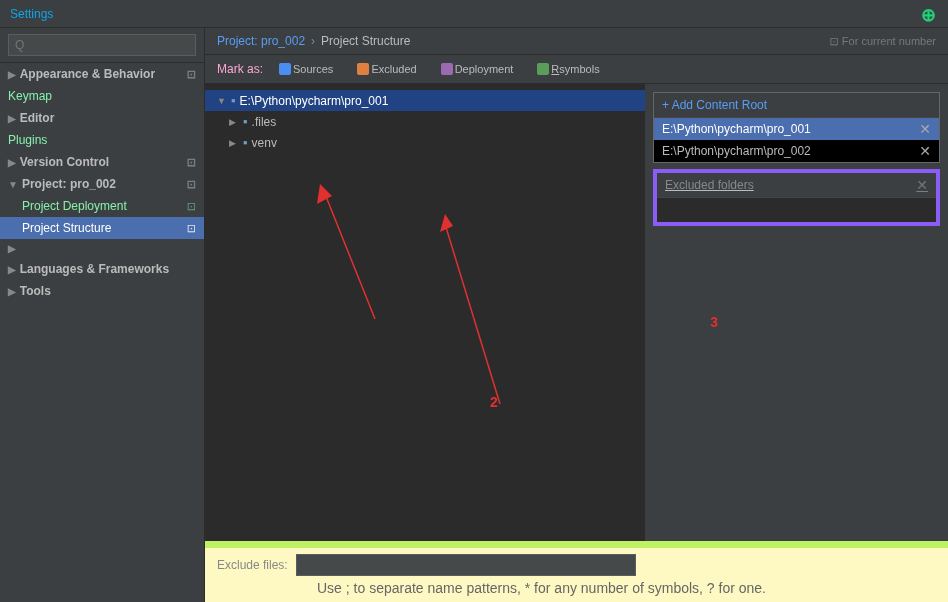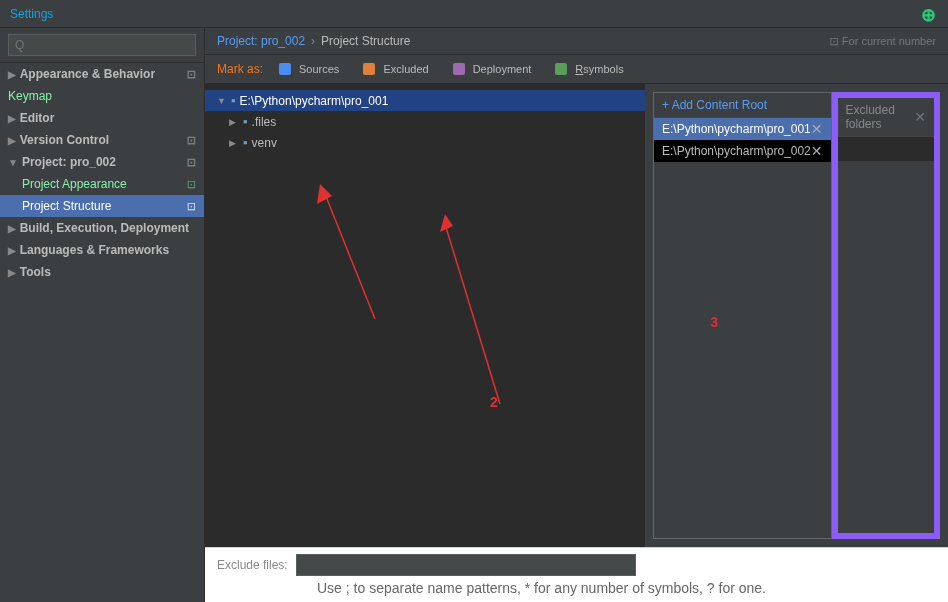--- a/index.html
+++ b/index.html
@@ -131,27 +131,27 @@
     .mark-as-bar {
       padding: 6px 12px;
       display: flex;
       align-items: center;
       gap: 8px;
       border-bottom: 1px solid #2b2b2b;
       flex-shrink: 0;
       background: #3c3f41;
     }
     .mark-as-label {
-      color: #f97316;
+      color: #f9a8d4;
       font-size: 12px;
     }
     .mark-btn {
       display: flex;
       align-items: center;
-      gap: 8px;
+      gap: 2px;
       padding: 2px 8px;
       border: none;
       border-radius: 2px;
       font-size: 11px;
       cursor: pointer;
       background: transparent;
       color: #bbbbbb;
     }
     .mark-btn .color-dot {
       width: 12px;
@@ -202,21 +202,21 @@
     }
     .folder-icon { color: #6b9fc2; }
     .tree-item.indent1 { padding-left: 24px; }
 
     
     .right-panel {
       flex: 1;
       background: #3c3f41;
       padding: 8px;
       display: flex;
-      flex-direction: row;
+      flex-direction: column;
       overflow: hidden;
     }
     .content-root-header {
       display: flex;
       align-items: center;
       justify-content: space-between;
       padding: 5px 8px;
       background: #3c3f41;
       border-bottom: 1px solid #444;
     }
@@ -246,21 +246,23 @@
     .close-btn {
       background: none;
       border: none;
       color: #aaa;
       cursor: pointer;
       font-size: 14px;
       line-height: 1;
     }
 
     .excluded-section {
-      border: 6px solid #8b5cf6;
+      margin-top: 6px;
+      border: 4px solid #8b5cf6;
+      text-decoration: underline;
     }
     .excluded-header {
       padding: 5px 8px;
       font-size: 12px;
       color: #888;
       background: #3c3f41;
       display: flex;
       align-items: center;
       justify-content: space-between;
       border-bottom: 1px solid #444;
@@ -272,23 +274,23 @@
       color: #888;
       display: flex;
       align-items: center;
       justify-content: space-between;
       min-height: 24px;
     }
 
     
     .bottom-bar {
       padding: 6px 12px;
-      border-top: 1px solid #bef264;
-      flex-shrink: 0;
-      background: #ffffff;
+      border-top: 7px solid #bef264;
+      flex-shrink: 0;
+      background: #fef9c3;
     }
     .exclude-files-row {
       display: flex;
       align-items: center;
       gap: 8px;
       margin-bottom: 4px;
     }
     .exclude-files-label {
       color: #888;
       font-size: 12px;
@@ -341,41 +343,43 @@
       <span>Appearance &amp; Behavior</span>
       <span class="sidebar-item-icon">⊡</span>
     </div>
     <div class="sidebar-item" style="padding-left:8px;">
       <span>Keymap</span>
     </div>
     <div class="sidebar-item group" style="padding-left:8px;">
       <span class="sidebar-arrow">▶</span>
       <span>Editor</span>
     </div>
+    <div class="sidebar-item" style="padding-left:8px;">
+      <span>Plugins</span>
+    </div>
     <div class="sidebar-item group" style="padding-left:8px;">
       <span class="sidebar-arrow">▶</span>
       <span>Version Control</span>
       <span class="sidebar-item-icon">⊡</span>
     </div>
     <div class="sidebar-item group" style="padding-left:8px;">
       <span class="sidebar-arrow">▼</span>
       <span>Project: pro_002</span>
       <span class="sidebar-item-icon">⊡</span>
     </div>
     <div class="sidebar-item indent1">
-      <span>Project Appearance</span>
+      <span>Project Deployment</span>
       <span class="sidebar-item-icon">⊡</span>
     </div>
     <div class="sidebar-item indent1 active">
       <span>Project Structure</span>
       <span class="sidebar-item-icon" style="color:#fff;opacity:0.8;">⊡</span>
     </div>
     <div class="sidebar-item group" style="padding-left:8px;">
       <span class="sidebar-arrow">▶</span>
-      <span>Build, Execution, Deployment</span>
     </div>
     <div class="sidebar-item group" style="padding-left:8px;">
       <span class="sidebar-arrow">▶</span>
       <span>Languages &amp; Frameworks</span>
     </div>
     <div class="sidebar-item group" style="padding-left:8px;">
       <span class="sidebar-arrow">▶</span>
       <span>Tools</span>
     </div>
   </div>

